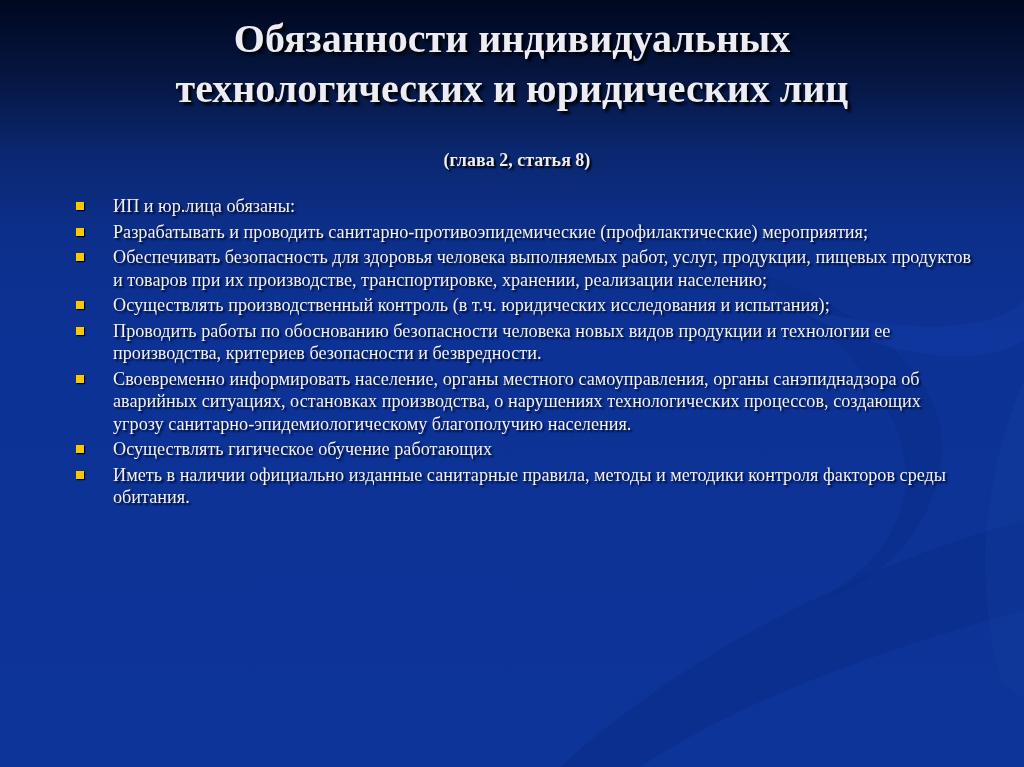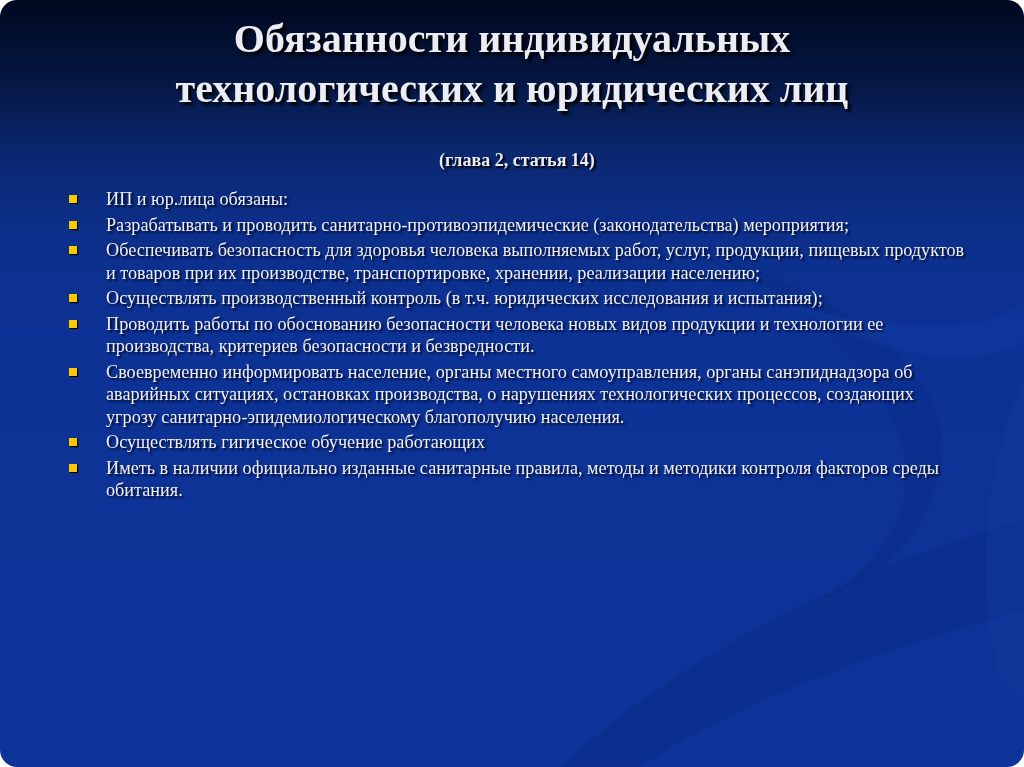--- a/index.html
+++ b/index.html
@@ -3,39 +3,38 @@
   <meta charset="utf-8">
   <style>
     html, body { margin: 0; padding: 0; }
     body {
       width: 1024px; height: 767px; overflow: hidden;
       font-family: "Liberation Serif", "DejaVu Serif", serif;
     }
     .slide {
       position: relative; width: 1024px; height: 767px; overflow: hidden;
       background: linear-gradient(180deg, #000820 0%, #051640 10%, #0a2770 20%, #0c2f8a 30%, #0d3296 45%, #0d3499 100%);
-      border-radius: 17px;
     }
     .swoosh { position: absolute; inset: 0; pointer-events: none; }
     .title {
       position: absolute; left: 0; right: 0; top: 14px;
       text-align: center; color: #ececf4;
       font-weight: bold; font-size: 40px; line-height: 50px;
       text-shadow: 3px 3px 3px #000;
     }
     .subtitle {
       position: absolute; left: 0; right: 0; top: 149px;
       text-align: center; color: #ececf4;
       font-weight: bold; font-size: 18px; line-height: 22px;
       text-shadow: 2px 2px 2px #000;
       padding-left: 10px;
     }
     .bullets {
       position: absolute; left: 60px; top: 180px; width: 900px;
-      margin: 8px; padding: 0; list-style: none;
+      margin: 15px; padding: 0; list-style: none;
     }
     .bullet {
       position: relative; padding-left: 38px; margin-bottom: 3px;
       color: #f0f0f6; font-size: 18.2px; line-height: 22.5px;
       text-shadow: 2px 2px 2px #000a2a;
     }
     .bullet-marker {
       position: absolute; left: 1px; top: 7px; width: 8px; height: 8px;
       background: #f8c800; box-shadow: 1px 1px 1px #000;
     }
@@ -49,30 +48,30 @@
     <path d="M 720 260 C 860 300, 960 380, 940 470 C 925 540, 880 580, 820 600 C 890 560, 920 500, 900 440 C 880 370, 800 300, 720 260 Z" fill="#0a2c86" opacity="0.5"></path>
     <path d="M 780 300 C 900 340, 1000 330, 1024 300 L 1024 340 C 980 370, 880 360, 780 300 Z" fill="#1540a8" opacity="0.35"></path>
     <path d="M 1024 380 C 990 460, 970 560, 1000 680 L 1024 700 Z" fill="#123c9e" opacity="0.45"></path>
   </svg>
 
   <div class="title">
     <div>Обязанности индивидуальных</div>
     <div>технологических и юридических лиц</div>
   </div>
 
-  <div class="subtitle">(глава 2, статья 14)</div>
+  <div class="subtitle">(глава 2, статья 8)</div>
 
   <ul class="bullets">
     <li class="bullet">
       <span class="bullet-marker"></span>
       <span>ИП и юр.лица обязаны:</span>
     </li>
     <li class="bullet">
       <span class="bullet-marker"></span>
-      <span>Разрабатывать и проводить санитарно-противоэпидемические (законодательства) мероприятия;</span>
+      <span>Разрабатывать и проводить санитарно-противоэпидемические (профилактические) мероприятия;</span>
     </li>
     <li class="bullet">
       <span class="bullet-marker"></span>
       <span>Обеспечивать безопасность для здоровья человека выполняемых работ, услуг, продукции, пищевых продуктов и товаров при их производстве, транспортировке, хранении, реализации населению;</span>
     </li>
     <li class="bullet">
       <span class="bullet-marker"></span>
       <span>Осуществлять производственный контроль (в т.ч. юридических исследования и испытания);</span>
     </li>
     <li class="bullet">

